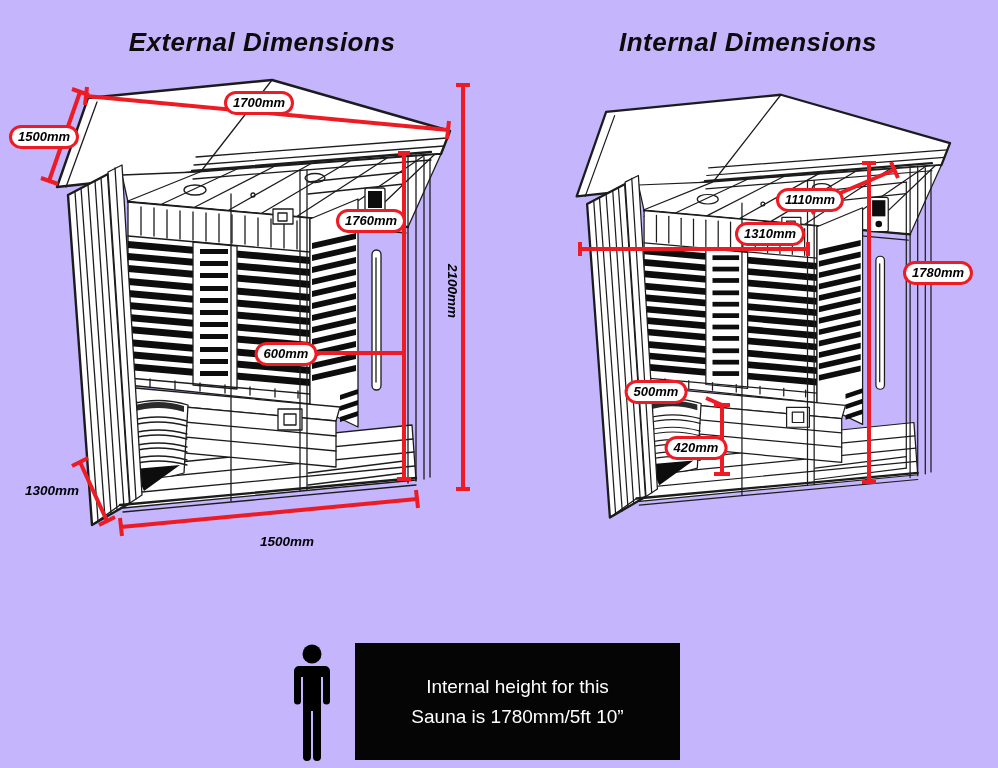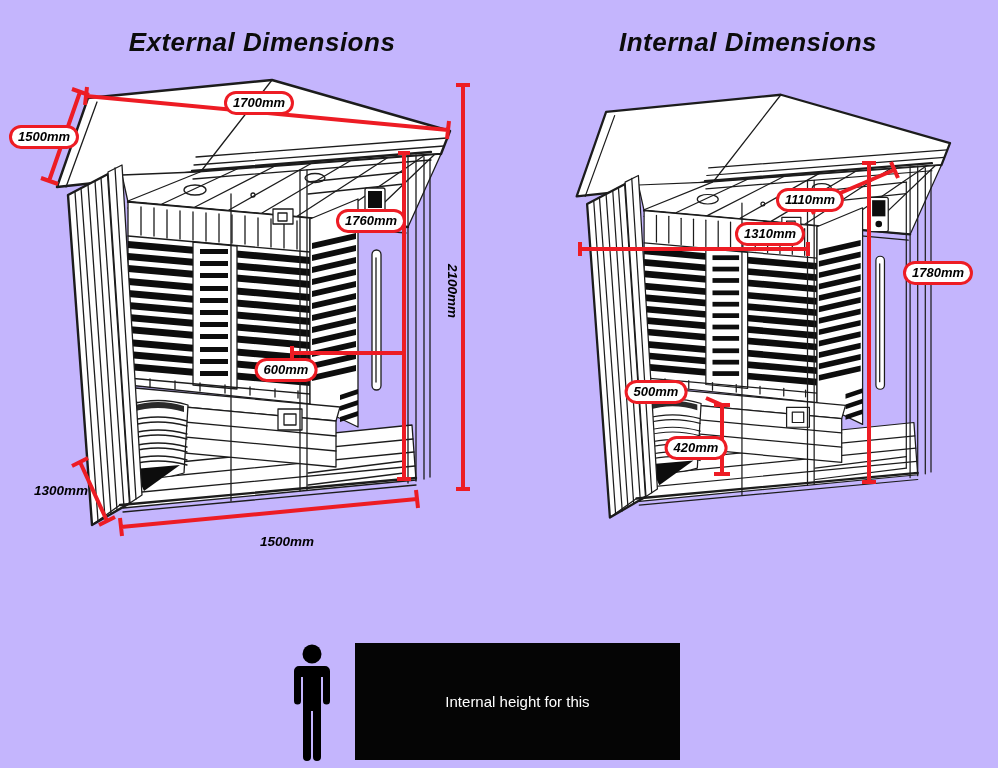--- a/index.html
+++ b/index.html
@@ -23,21 +23,21 @@
   .dim-text {
     position:absolute; transform:translate(-50%,-50%);
     font-size:13.5px; font-weight:bold; font-style:italic; color:#000;
     white-space:nowrap; z-index:3;
   }
   .dim-text.rot { transform:translate(-50%,-50%) rotate(90deg); }
   .note-box {
     position:absolute; left:355px; top:643px; width:325px; height:117px;
     background:#050505; color:#fff; display:flex; flex-direction:column;
     align-items:center; justify-content:center; text-align:center;
-    font-size:15px; line-height:1.55; z-index:2;
+    font-size:19px; line-height:1.55; z-index:2;
   }
   
   #sauna-art path, #sauna-art rect, #sauna-art ellipse,
   #sauna-art circle, #sauna-art polygon {
     fill:none; stroke:var(--ink); stroke-width:1.3;
     stroke-linejoin:round; stroke-linecap:round;
   }
   #sauna-art .wht { fill:#ffffff; }
   #sauna-art .blk { fill:#0d0d0d; stroke:none; }
   #sauna-art .dk  { fill:#2a2a2a; stroke:none; }
@@ -228,28 +228,29 @@
       <path stroke="none" d="M299,666 h26 a5 5 0 0 1 5 5 v30 a3.5 3.5 0 0 1 -7 0 v-24 h-2 v80 a4 4 0 0 1 -8 0 v-46 h-2 v46 a4 4 0 0 1 -8 0 v-80 h-2 v24 a3.5 3.5 0 0 1 -7 0 v-30 a5 5 0 0 1 5 -5 z"></path>
     </g>
   </svg>
 
   <div class="title" style="left:262px; top:42px;">External Dimensions</div>
   <div class="title" style="left:748px; top:42px;">Internal Dimensions</div>
 
   <div class="dim-label" style="left:259px; top:103px;">1700mm</div>
   <div class="dim-label" style="left:44px; top:137px;">1500mm</div>
   <div class="dim-label" style="left:371px; top:221px;">1760mm</div>
-  <div class="dim-label" style="left:286px; top:370px;">600mm</div>
+  <div class="dim-label" style="left:286px; top:354px;">600mm</div>
   <div class="dim-text rot" style="left:452px; top:291px;">2100mm</div>
-  <div class="dim-text" style="left:61px; top:490px;">1300mm</div>
+  <div class="dim-text" style="left:52px; top:490px;">1300mm</div>
   <div class="dim-text" style="left:287px; top:541px;">1500mm</div>
 
   <div class="dim-label" style="left:810px; top:200px;">1110mm</div>
   <div class="dim-label" style="left:730px; top:234px;margin-left:40px;">1310mm</div>
   <div class="dim-label" style="left:938px; top:273px;">1780mm</div>
   <div class="dim-label" style="left:656px; top:392px;">500mm</div>
   <div class="dim-label" style="left:696px; top:448px;">420mm</div>
 
   <div class="note-box">
     <span>Internal height for this</span>
+    <span>Sauna is 1780mm/5ft 10”</span>
   </div>
 
 </div>
 
 </body></html>

